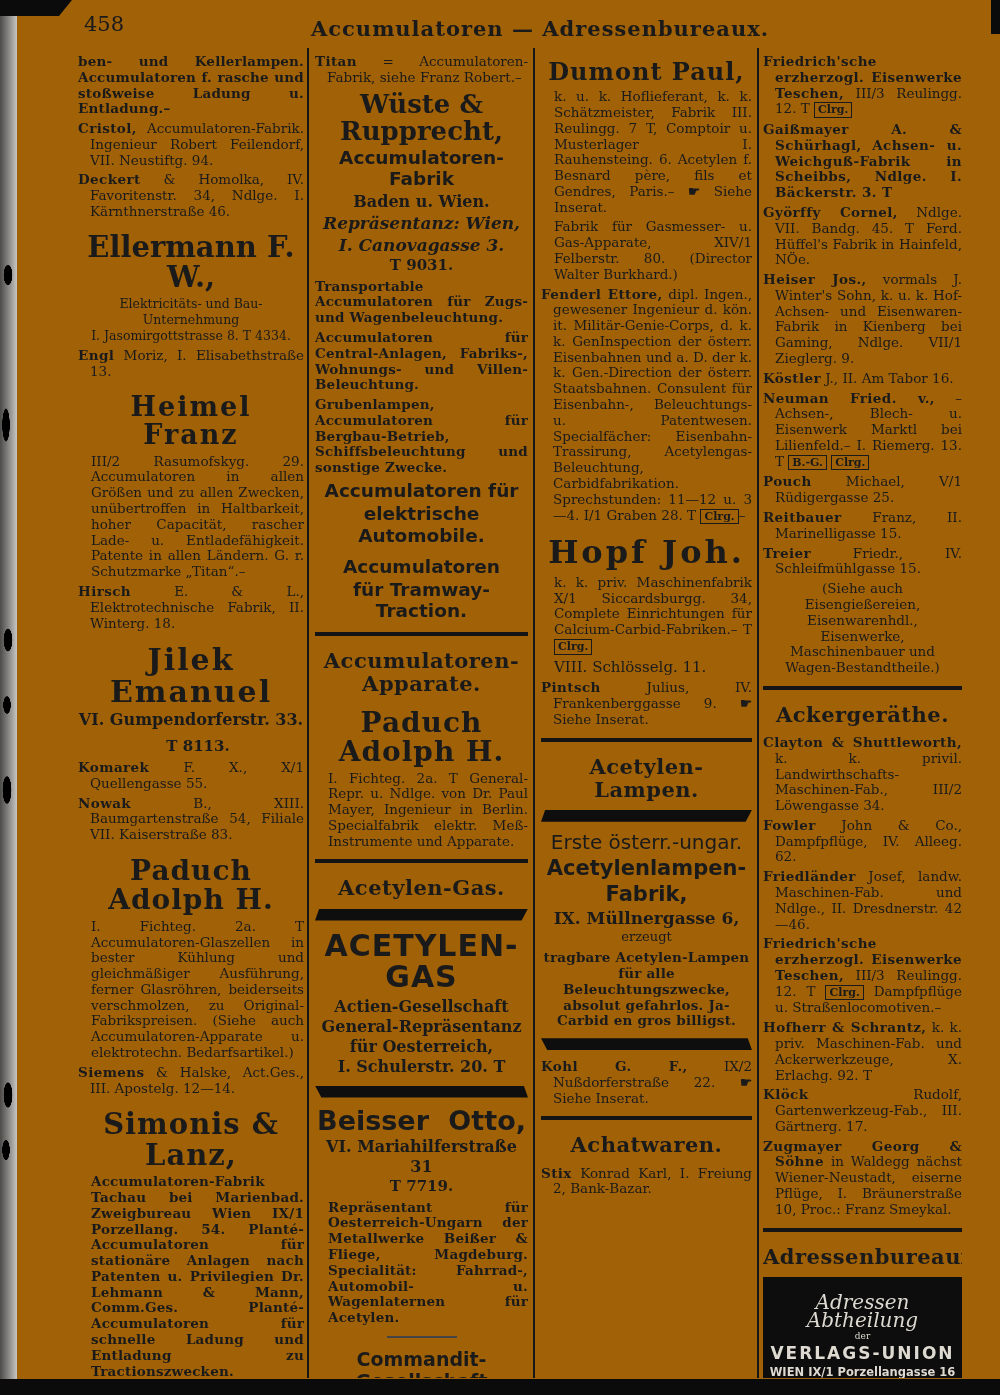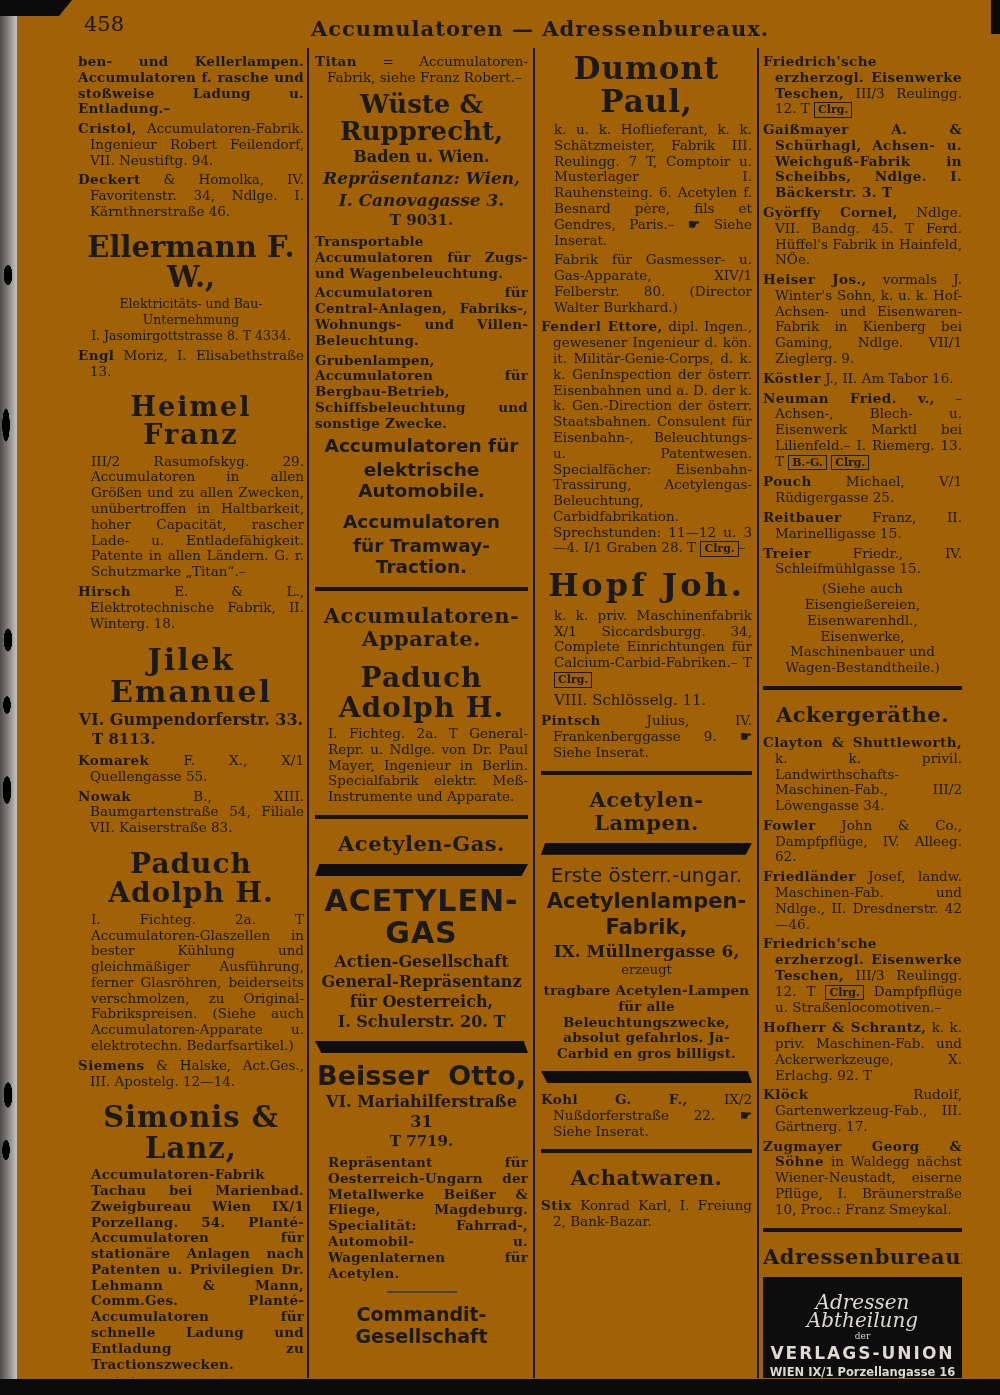--- a/index.html
+++ b/index.html
@@ -38,21 +38,21 @@
   .para{font-size:13.5px;line-height:1.17;text-align:justify;margin:4px 0;padding-left:13px;}
   .para.bold{font-weight:bold;letter-spacing:.2px;}
   .noindent{padding-left:0;}
   .display{text-align:center;font-weight:bold;line-height:1.05;}
   .d-ellermann{font-size:29px;margin:12px 0 3px;}
   .d-heimel{font-size:27px;letter-spacing:2px;margin:13px 0 4px;}
   .d-jilek{font-size:30px;letter-spacing:2px;margin:13px 0 3px;}
   .d-paduch{font-size:28px;letter-spacing:1px;margin:13px 0 4px;}
   .d-simonis{font-size:29px;letter-spacing:1px;margin:13px 0 4px;}
   .d-wueste{font-size:26px;margin:5px 0 2px;}
-  .d-dumont{font-size:31px;letter-spacing:1px;margin:2px 0 5px;}
+  .d-dumont{font-size:24px;letter-spacing:1px;margin:9px 0 5px;}
   .d-elster{font-size:40px;letter-spacing:5px;margin:14px 0 8px;}
   .d-hopf{font-size:32px;letter-spacing:3px;margin:12px 0 5px;}
   .d-landau{font-size:26px;font-style:italic;font-weight:bold;margin:10px 0 2px;}
   .d-beisser{font-family:"DejaVu Sans",sans-serif;font-size:27px;word-spacing:10px;margin:8px 0 2px;}
   .d-gastitle{font-family:"DejaVu Sans",sans-serif;font-size:30px;letter-spacing:1px;margin:8px 0 4px;}
   .sub{font-size:12.5px;text-align:center;line-height:1.3;}
   .sub16{font-size:16px;font-weight:bold;text-align:center;line-height:1.25;}
   .sub15{font-size:15px;font-weight:bold;text-align:center;line-height:1.25;}
   .reprline{font-size:17px;font-weight:bold;font-style:italic;text-align:center;line-height:1.3;}
   .sansline{font-family:"DejaVu Sans",sans-serif;font-weight:bold;font-size:18.5px;
@@ -98,35 +98,36 @@
     <p class="entry"><span class="b">Deckert</span> <span>&amp; Homolka, IV. Favoritenstr. 34, Ndlge. I. Kärnthnerstraße 46.</span></p>
     <div class="display d-ellermann">Ellermann F. W.,</div>
     <div class="sub">Elektricitäts- und Bau-Unternehmung</div>
     <div class="sub">I. Jasomirgottstrasse 8. T 4334.</div>
     <p class="entry"><span class="b">Engl</span> <span>Moriz, I. Elisabethstraße 13.</span></p>
     <div class="display d-heimel">Heimel Franz</div>
     <p class="para">III/2 Rasumofskyg. 29. Accumulatoren in allen Größen und zu allen Zwecken, unübertroffen in Haltbarkeit, hoher Capacität, rascher Lade- u. Entladefähigkeit. Patente in allen Ländern. G. r. Schutzmarke „Titan“.–</p>
     <p class="entry"><span class="b">Hirsch</span> <span>E. &amp; L., Elektrotechnische Fabrik, II. Winterg. 18.</span></p>
     <div class="display d-jilek">Jilek Emanuel</div>
     <div class="sub16">VI. Gumpendorferstr. 33.</div>
-    <div class="sub15" style="text-align:left;padding-left:14px;">T 8113.</div>
+    <div class="sub15" style="text-align:center;padding-left:14px;margin-top:7px;">T 8113.</div>
     <p class="entry"><span class="b">Komarek</span> <span>F. X., X/1 Quellengasse 55.</span></p>
     <p class="entry"><span class="b">Nowak</span> <span>B., XIII. Baumgartenstraße 54, Filiale VII. Kaiserstraße 83.</span></p>
     <div class="display d-paduch">Paduch Adolph H.</div>
     <p class="para">I. Fichteg. 2a. T Accumulatoren-Glaszellen in bester Kühlung und gleichmäßiger Ausführung, ferner Glasröhren, beiderseits verschmolzen, zu Original-Fabrikspreisen. (Siehe auch Accumulatoren-Apparate u. elektrotechn. Bedarfsartikel.)</p>
     <p class="entry"><span class="b">Siemens</span> <span>&amp; Halske, Act.Ges., III. Apostelg. 12—14.</span></p>
     <div class="display d-simonis">Simonis &amp; Lanz,</div>
     <p class="para bold">Accumulatoren-Fabrik Tachau bei Marienbad. Zweigbureau Wien IX/1 Porzellang. 54. Planté-Accumulatoren für stationäre Anlagen nach Patenten u. Privilegien Dr. Lehmann &amp; Mann, Comm.Ges. Planté-Accumulatoren für schnelle Ladung und Entladung zu Tractionszwecken.</p>
     <p class="entry"><span class="b">Société</span> <span>Lumière, I. Giselastraße 6.</span></p>
 
   </div>
 
   <div class="col" id="col2">
     <p class="entry"><span class="b">Titan</span> <span>= Accumulatoren-Fabrik, siehe Franz Robert.–</span></p>
     <div class="display d-wueste">Wüste &amp; Rupprecht,</div>
+    <div class="sansline">Accumulatoren-Fabrik</div>
     <div class="sub16">Baden u. Wien.</div>
     <div class="reprline">Repräsentanz: Wien,</div>
     <div class="reprline">I. Canovagasse 3.</div>
     <div class="sub15">T 9031.</div>
     <p class="para noindent bold">Transportable Accumulatoren für Zugs- und Wagenbeleuchtung.</p>
     <p class="para noindent bold">Accumulatoren für Central-Anlagen, Fabriks-, Wohnungs- und Villen-Beleuchtung.</p>
     <p class="para noindent bold">Grubenlampen, Accumulatoren für Bergbau-Betrieb, Schiffsbeleuchtung und sonstige Zwecke.</p>
     <div class="sansline">Accumulatoren für</div>
     <div class="sansline">elektrische Automobile.</div>
     <div class="sansline" style="margin-top:10px">Accumulatoren</div>

